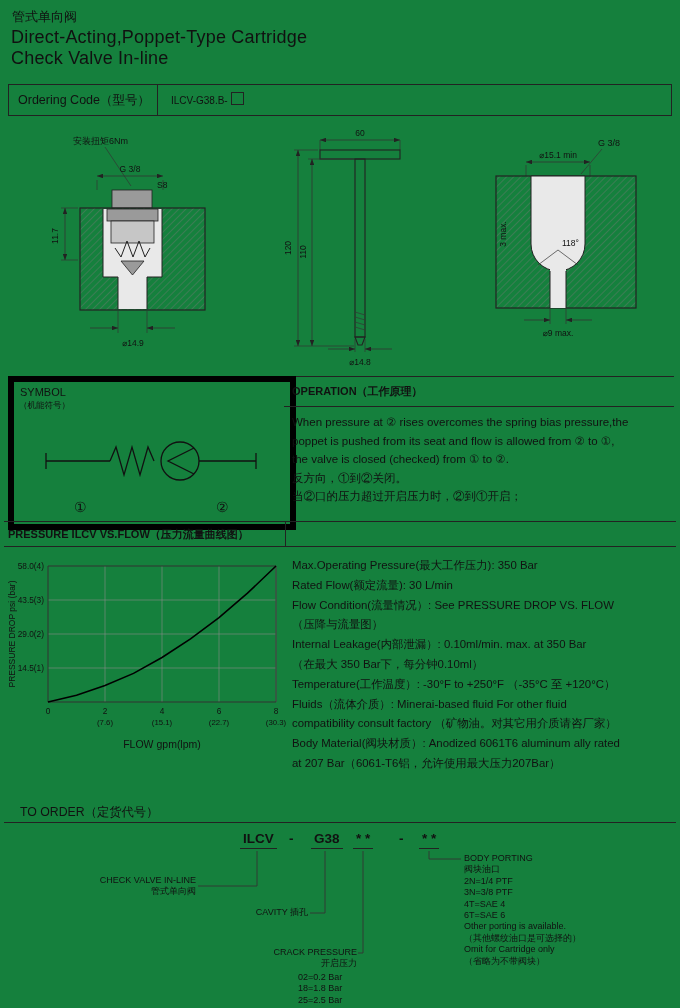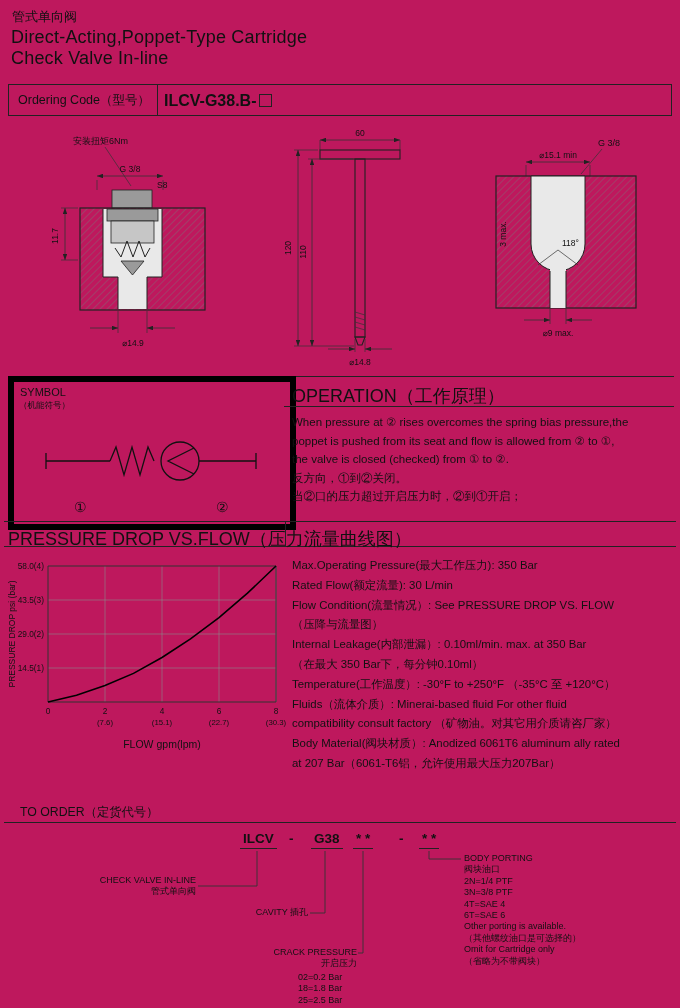--- a/index.html
+++ b/index.html
@@ -1,30 +1,30 @@
 <!DOCTYPE html>
 <html><head>
 <meta charset="utf-8">
 <style>
   html,body { margin:0; padding:0; background:#9a9a9a; }
   .page {
-    position:relative; width:680px; height:1008px; background:#be185d;
+    position:relative; width:680px; height:1008px; background:#15803d;
     font-family:"Liberation Sans", sans-serif; color:#111; overflow:hidden;
   }
   .abs { position:absolute; }
   .hline { position:absolute; height:1px; background:#222; }
   .vline { position:absolute; width:1px; background:#222; }
 
   .title-zh { left:12px; top:8px; font-size:13px; }
   .title-en { left:11px; font-size:18px; letter-spacing:0.2px; }
 
   .ordering-box { left:8px; top:84px; width:662px; height:30px; border:1px solid #222; }
   .ob-label { position:absolute; left:9px; top:7px; font-size:12.5px; }
   .ob-divider { position:absolute; left:148px; top:0; width:1px; height:100%; background:#222; }
-  .ob-value { position:absolute; left:155px; top:7px; font-size:16px;font-weight:bold; }
+  .ob-value { position:absolute; left:162px; top:7px; font-size:10px; }
   .placeholder-box { display:inline-block; width:11px; height:11px; border:1px solid #222; margin-left:3px; vertical-align:-1px; }
 
   .drawings { left:0; top:118px; width:680px; height:256px; }
   .drawing { position:absolute; }
 
   svg text { font-family:"Liberation Sans", sans-serif; fill:#111; }
   .d-note { font-size:9px; }
   .d-dim { font-size:8.5px; }
   .thin { stroke:#333; stroke-width:0.7; fill:none; }
   .thin2 { stroke:#222; stroke-width:1; fill:none; }
@@ -37,21 +37,21 @@
   .symbol-box { left:8px; top:376px; width:276px; height:142px; border:6px solid #000000; }
   .sym-title { position:absolute; left:6px; top:4px; font-size:11px; }
   .sym-subtitle { position:absolute; left:5px; top:18px; font-size:8.5px; }
   .sym { stroke:#111; stroke-width:1.3; fill:none; }
   .port { font-size:14px; }
 
   .op-title { left:292px; top:384px; font-size:12.5px; }
   .op-lines { left:292px; top:413px; width:382px; }
   .op-lines div { font-size:11.5px; line-height:18.5px; }
 
-  .sec-title { font-size:18px; }
+  .sec-title { font-size:11px;font-weight:bold; }
 
   .specs { left:292px; top:556px; width:384px; }
   .specs div { font-size:11.4px; line-height:19.8px; white-space:nowrap; }
 
   #chart-grid line { stroke:#8a8a8a; stroke-width:0.6; }
   #chart-frame { stroke:#333; stroke-width:1; fill:none; }
   #chart-curve { fill:none; stroke:#000; stroke-width:1.6; }
   #chart-ticks text { font-size:8.3px; }
   #chart-ticks text.sub { font-size:7.8px; }
   .axis-label { font-size:8.5px; }
@@ -203,21 +203,21 @@
     <div>When pressure at ② rises overcomes the spring bias pressure,the</div>
     <div>poppet is pushed from its seat and flow is allowed from ② to ①,</div>
     <div>the valve is closed (checked) from  ① to ②.</div>
     <div>反方向，①到②关闭。</div>
     <div>当②口的压力超过开启压力时，②到①开启；</div>
   </div>
 
   <div class="hline" style="left:4px; top:521px; width:672px;"></div>
   <div class="hline" style="left:4px; top:546px; width:672px;"></div>
   <div class="vline" style="left:285px; top:521px; height:25px;"></div>
-  <div class="abs sec-title" style="left:8px; top:527px;">PRESSURE DROP VS.FLOW（压力流量曲线图）</div>
+  <div class="abs sec-title" style="left:8px; top:527px;">PRESSURE ILCV VS.FLOW（压力流量曲线图）</div>
 
   <svg class="abs" style="left:6px; top:552px;" width="285" height="212">
     <g id="chart-grid">
         <line x1="99" y1="14" x2="99" y2="150"></line>
         <line x1="156" y1="14" x2="156" y2="150"></line>
         <line x1="213" y1="14" x2="213" y2="150"></line>
         <line x1="270" y1="14" x2="270" y2="150"></line>
         <line x1="42" y1="116" x2="270" y2="116"></line>
         <line x1="42" y1="82" x2="270" y2="82"></line>
         <line x1="42" y1="48" x2="270" y2="48"></line>

